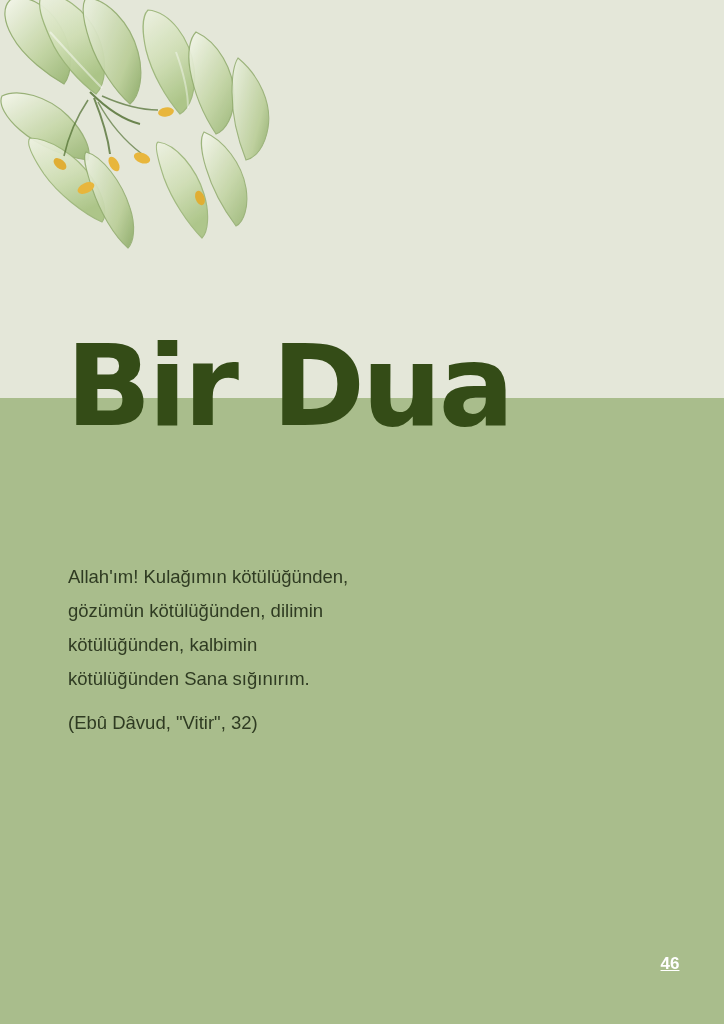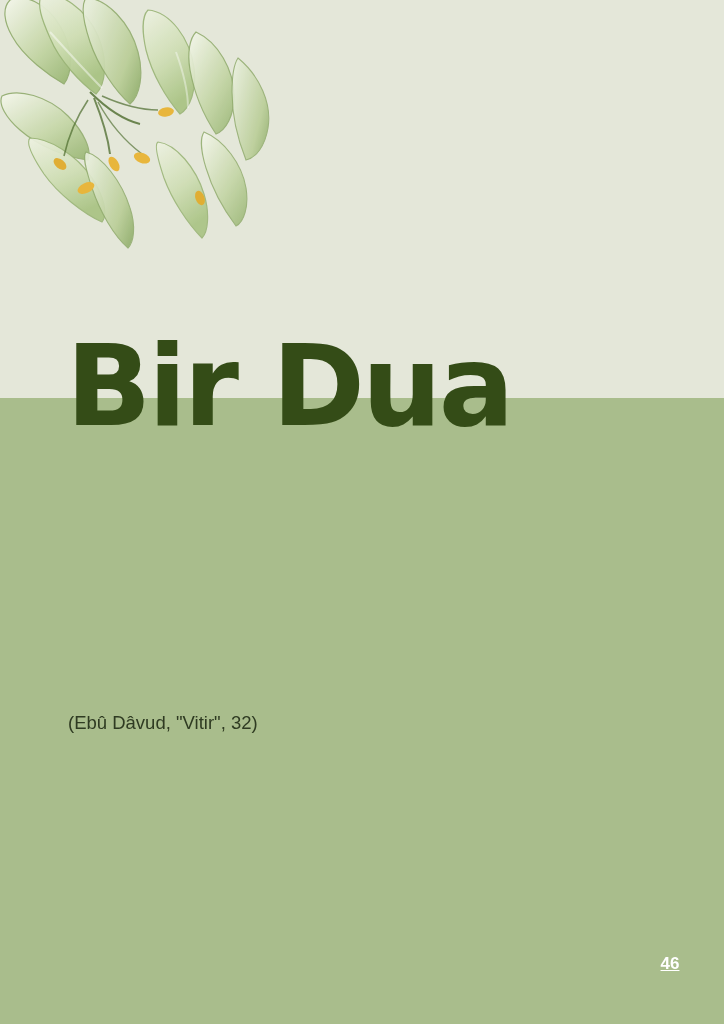--- a/index.html
+++ b/index.html
@@ -140,18 +140,22 @@
       <ellipse cx="210" cy="206" rx="7.5" ry="4.5" transform="rotate(70 210 206)" fill="#e0ae34"></ellipse>
       <ellipse cx="70" cy="172" rx="7.5" ry="4.5" transform="rotate(40 70 172)" fill="#e0ae34"></ellipse>
 
       <path d="M60 40 C78 60 96 80 112 96" fill="none" stroke="#ffffff" stroke-width="2" opacity="0.45"></path>
       <path d="M186 60 C194 82 198 100 198 116" fill="none" stroke="#ffffff" stroke-width="2" opacity="0.4"></path>
     </svg>
   </div>
 
   <h1 id="title">Bir Dua</h1>
 
+  <p id="quote">Allah'ım! Kulağımın kötülüğünden,
+gözümün kötülüğünden, dilimin
+kötülüğünden, kalbimin
+kötülüğünden Sana sığınırım.</p>
 
   <p id="source">(Ebû Dâvud, "Vitir", 32)</p>
 
   <div id="page-number">46</div>
 
 </div>
 
 </body></html>

